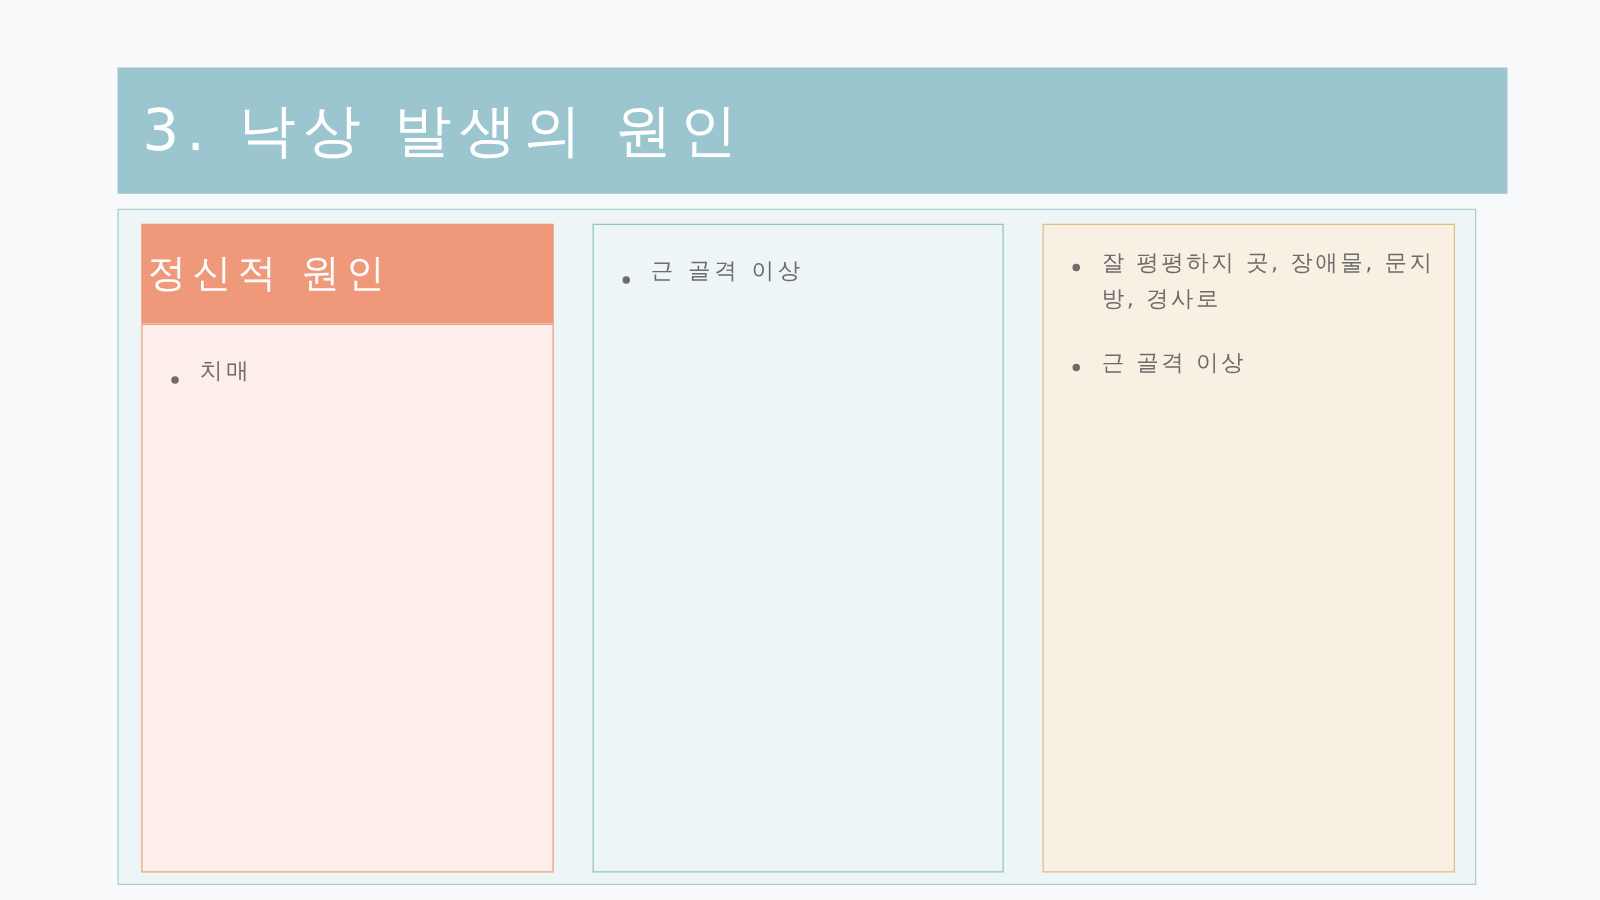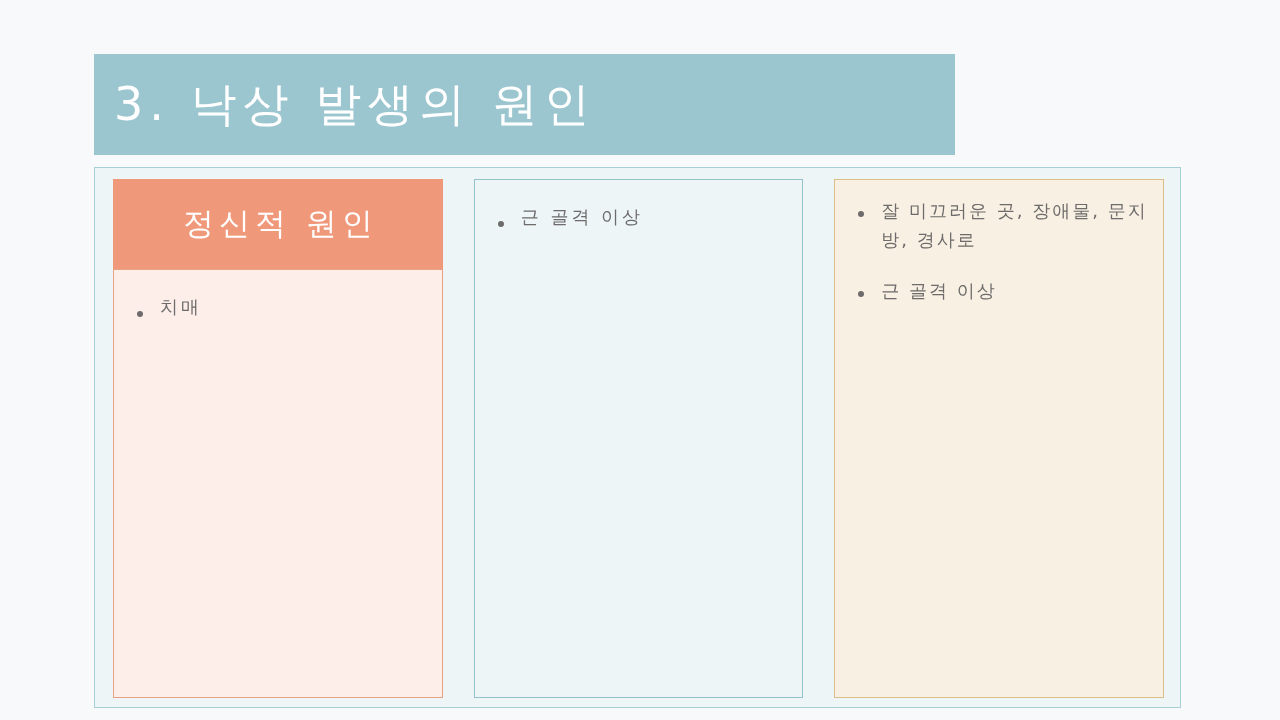--- a/index.html
+++ b/index.html
@@ -15,21 +15,21 @@
     background: #f7f9fa;
     font-family: "DejaVu Sans", "Liberation Sans", sans-serif;
     position: relative;
   }
 
   
   .title-bar {
     position: absolute;
     left: 94px;
     top: 54px;
-    width: 861px;
+    width: 1112px;
     height: 101px;
     background: #9bc6cf;
     display: flex;
     align-items: center;
   }
 
   .title-text {
     color: #ffffff;
     font-size: 46px;
     font-weight: 400;
@@ -60,24 +60,24 @@
   }
 
   .card {
     flex: 1 1 0;
     display: flex;
     flex-direction: column;
     min-width: 0;
   }
 
   .card-header {
-    height: 90px;
+    height: 80px;
     display: flex;
     align-items: center;
-    justify-content: center;
+    justify-content: flex-start;
     flex: 0 0 auto;
   }
 
   .card-header-text {
     color: #ffffff;
     font-size: 31px;
     letter-spacing: 5px;
     white-space: nowrap;
     text-indent: 5px;
   }
@@ -162,20 +162,20 @@
       <div class="card-body">
         <ul class="bullets">
           <li>근 골격 이상</li>
         </ul>
       </div>
     </div>
 
     <div class="card c3">
       <div class="card-body">
         <ul class="bullets">
-          <li>잘 미끄러운 곳, 장애물, 문지방, 경사로</li>
+          <li>잘 평평하지 곳, 장애물, 문지방, 경사로</li>
           <li>근 골격 이상</li>
         </ul>
       </div>
     </div>
 
   </div>
 </div>
 
 </body></html>

